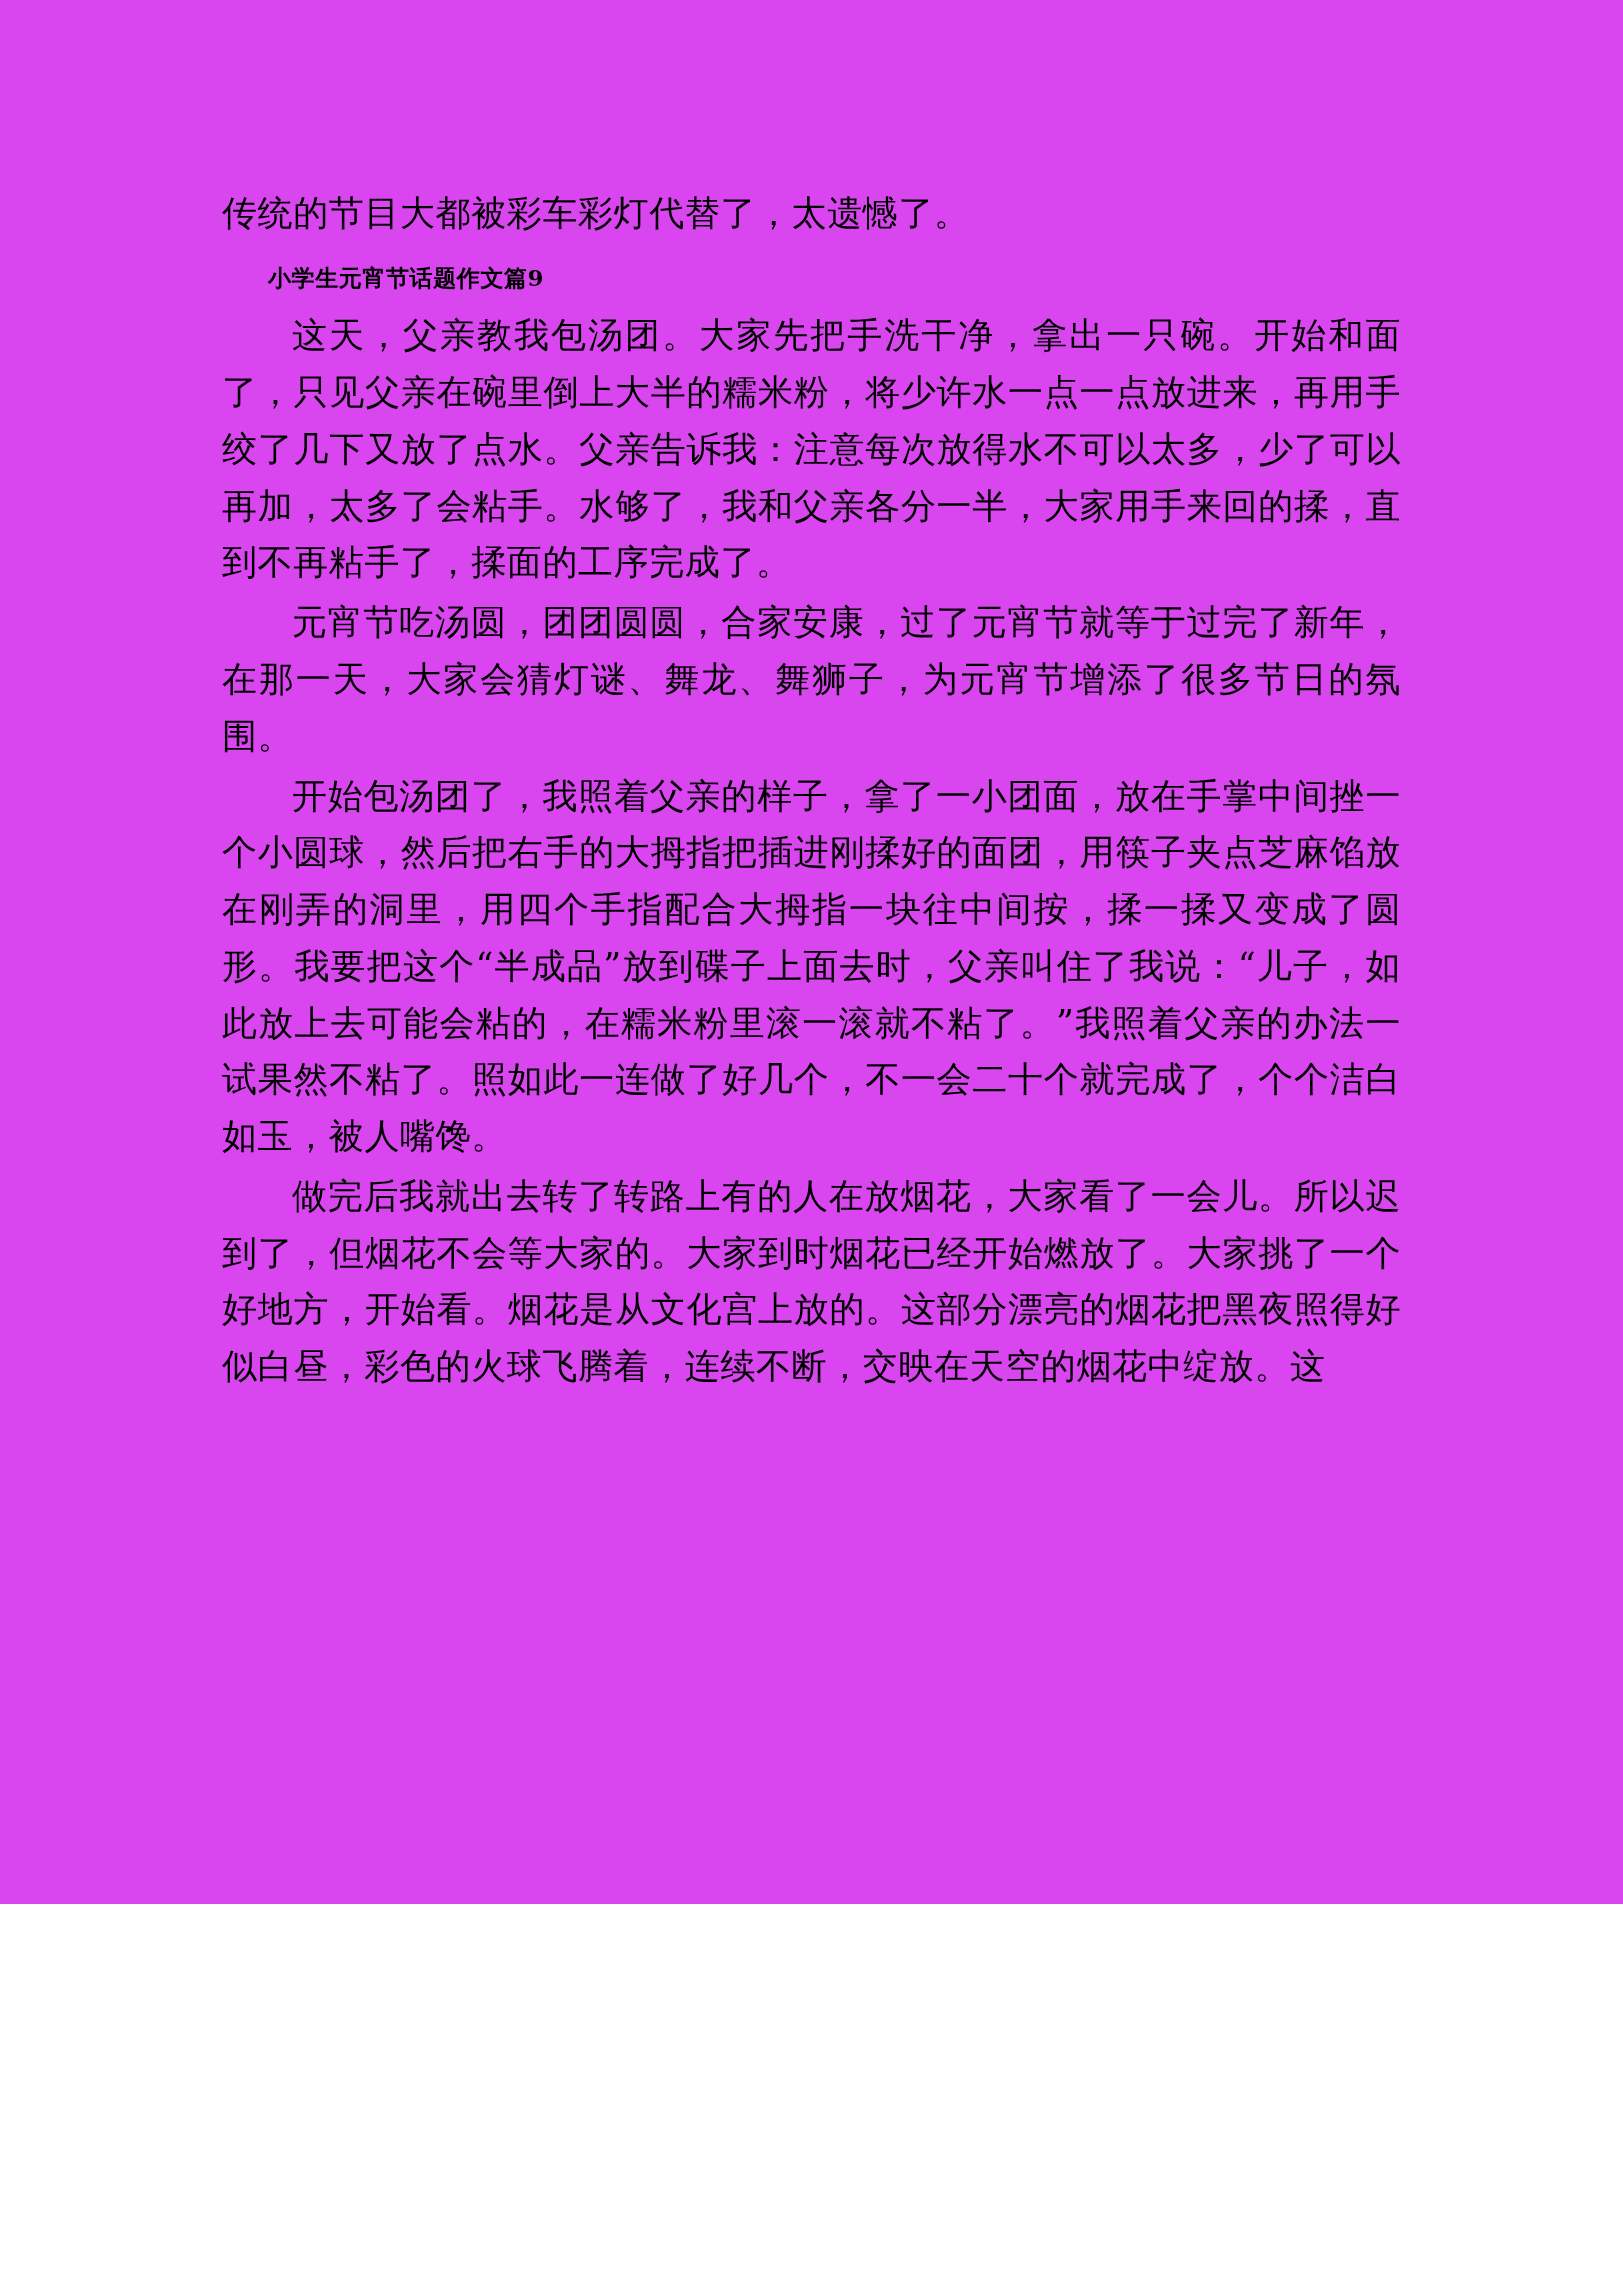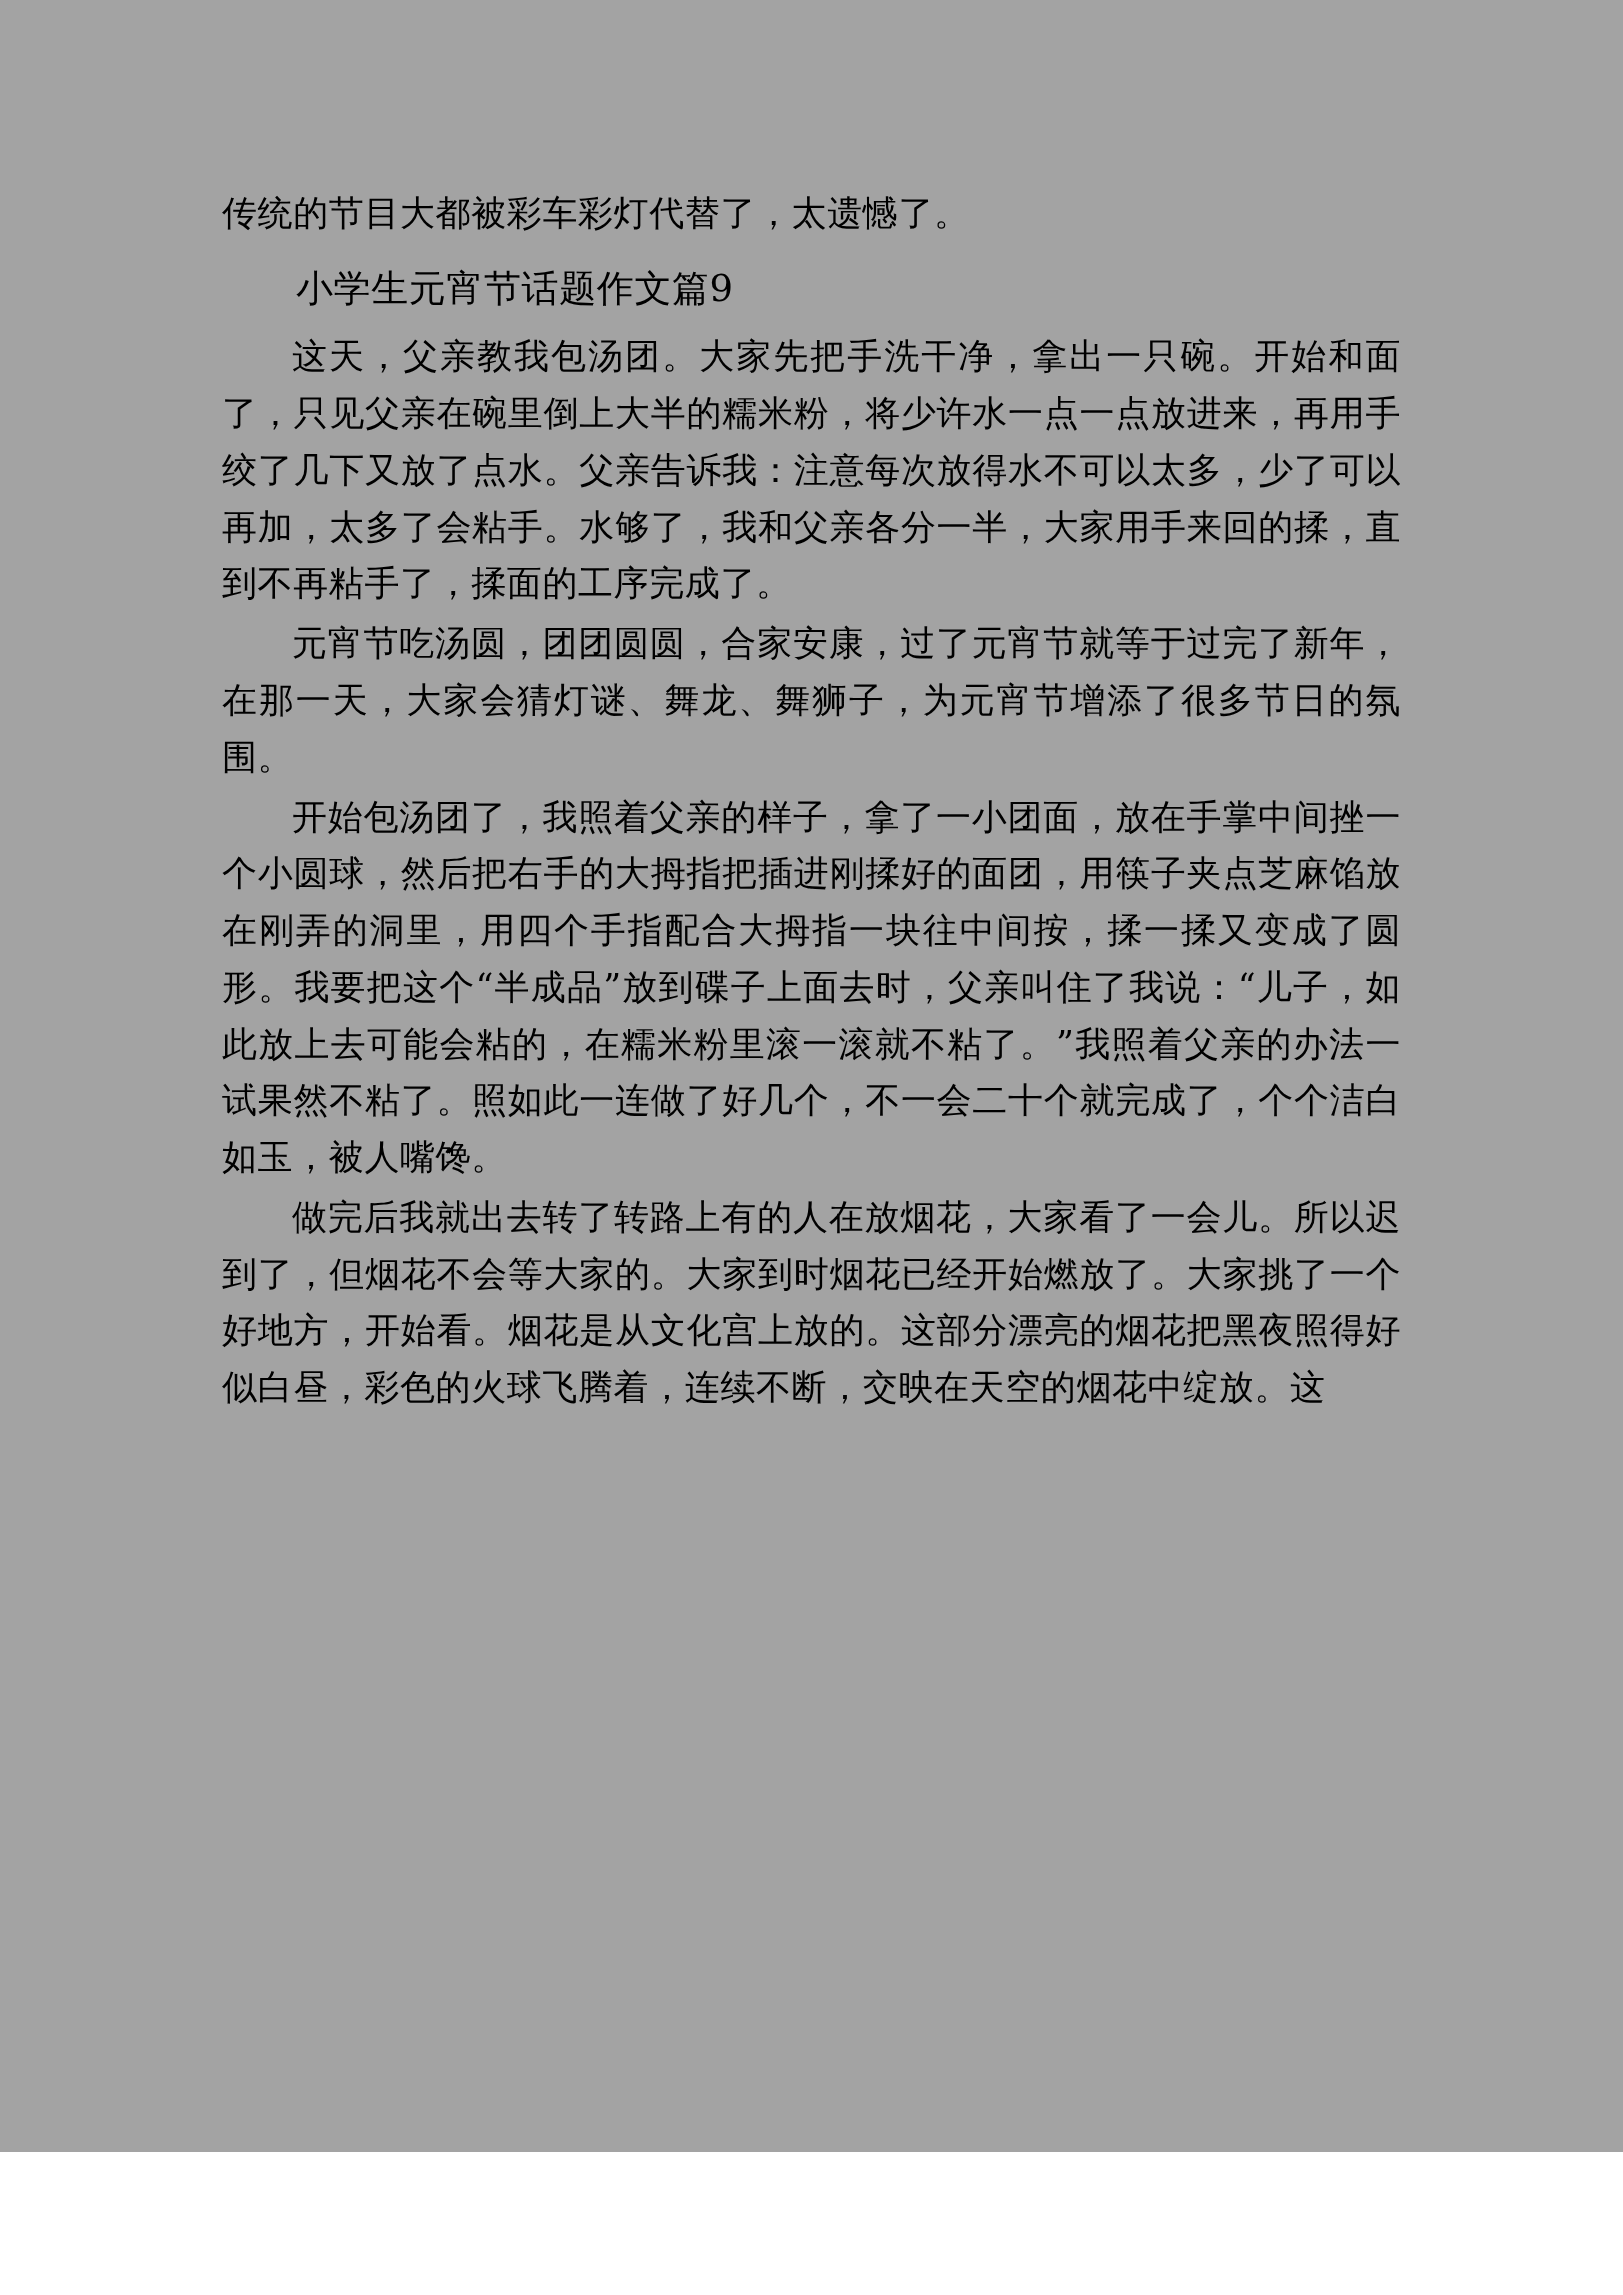--- a/index.html
+++ b/index.html
@@ -2,22 +2,22 @@
 <html lang="zh" style="font-size:9px"><head>
 <meta charset="utf-8">
 <style>
   html, body {
     margin: 0;
     padding: 0;
     background: #ffffff;
   }
   .page {
     width: 1623px;
-    height: 2152px;
-    background: #a3a3a3;
+    height: 1904px;
+    background: #d946ef;
     position: relative;
     box-sizing: border-box;
     padding: 185px 222px 0 222px;
     font-family: "DejaVu Serif", "Liberation Serif", serif;
     color: #000000;
   }
   .doc-body {
     font-size: 35px;
     line-height: 1.62;
     letter-spacing: 0.6px;
@@ -27,22 +27,22 @@
   .para {
     margin: 0 0 3.4px 0;
     text-indent: 2em;
   }
   .para.flush {
     text-indent: 0;
   }
   .heading {
     margin: 19px 0 12.3px 0;
     text-indent: 2em;
-    font-size: 37px;
-    font-weight: normal;
+    font-size: 23px;
+    font-weight: bold;
     line-height: 1.5;
   }
 </style>
 </head>
 <body>
 
 <div class="page">
   <div class="doc-body">
 
     <p class="para flush">传统的节目大都被彩车彩灯代替了，太遗憾了。</p>

